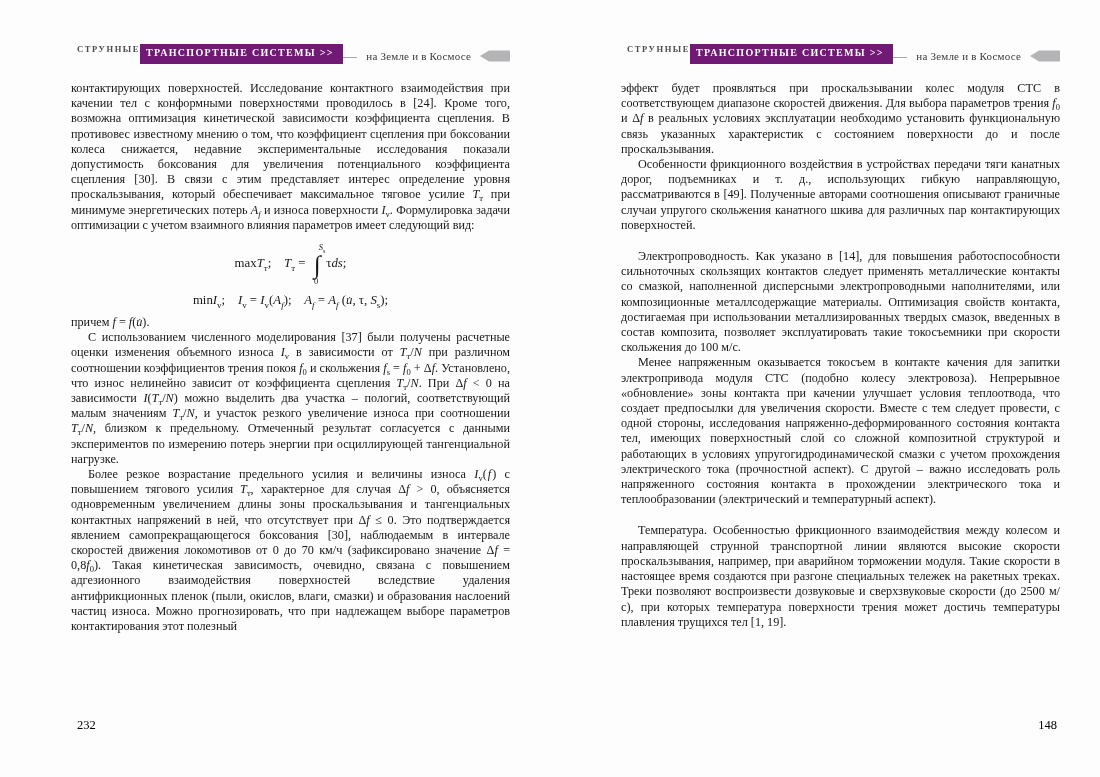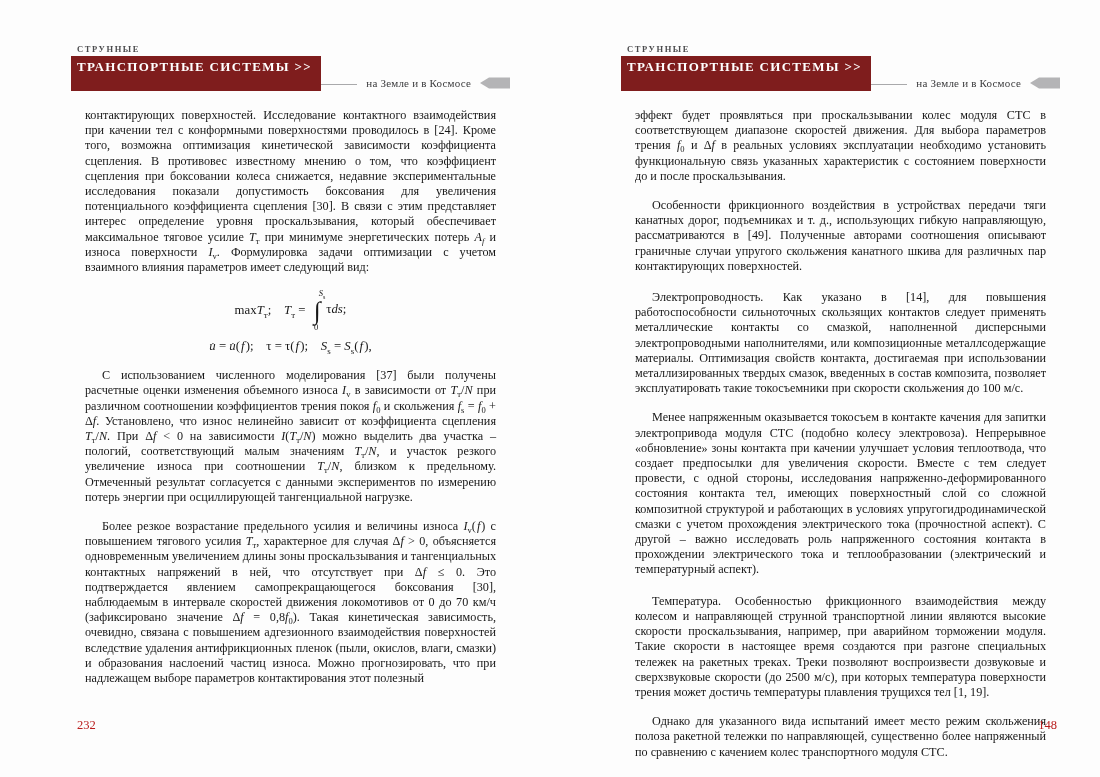--- a/index.html
+++ b/index.html
@@ -9,69 +9,69 @@
     font-family:"Liberation Serif", serif;
     overflow:hidden;
   }
   .page { position:absolute; top:0; width:550px; height:777px; background:#fdfdfd; }
   #page-left  { left:0; }
   #page-right { left:550px; }
   .inner { position:absolute; left:71px; right:40px; top:44px; }
 
   
   .hdr { display:flex; align-items:flex-end; }
-  .brand { display:flex; flex-direction:column;font-family:Liberation Serif, serif; }
+  .brand { display:flex; flex-direction:row;font-family:Liberation Serif, serif; }
   .brand1 {
     font-size:8.5px; font-weight:bold; letter-spacing:1.6px;
     color:#4b4b4d; margin:0 0 2px 6px; white-space:nowrap;
   }
   .brand2 {
-    background:#7f1d1d; color:#ffffff;
-    font-size:13px; font-weight:bold; letter-spacing:1.3px;
-    padding:3px 9px 16px 6px; white-space:nowrap;
+    background:#701a75; color:#ffffff;
+    font-size:10px; font-weight:bold; letter-spacing:1.3px;
+    padding:3px 9px 6px 6px; white-space:nowrap;
   }
   .rule { flex:1; height:1px; background:#a9a9ab; margin:0 9px 6px 0; }
   .tagline {
     font-size:11px; color:#3b3b3d; letter-spacing:0.2px;
     margin:0 0 2px 0; white-space:nowrap;text-align:right;
   }
   .arrow {
     width:30px; height:12px; background:#b4b4b6;
     clip-path:polygon(0 50%, 30% 4%, 100% 4%, 100% 96%, 30% 96%);
     margin:0 0 2px 9px;
   }
 
   
   .content {
     margin-top:17px;
     font-size:12.2px; line-height:15.2px;
     text-align:justify;
   }
-  .content p { margin:14px; }
+  .content p { margin:0; }
   p.ind { text-indent:17px; }
   p.sect { margin-top:16px; }
   sub { font-size:70%; line-height:0; }
   b { font-weight:normal; }
 
   
   .fblock { text-align:center; }
   .formula { margin:7px 0; font-size:12.8px; }
   .f-first { margin-top:10px; }
   .intwrap {
     display:inline-flex; flex-direction:column; align-items:center;
     vertical-align:middle; line-height:1; margin:0 1px;
   }
   .isign { font-size:25px; line-height:0.95; }
   .ilim  { font-size:8.5px; }
   .iupper { margin-left:9px; margin-bottom:1px; }
   .ilower { margin-left:-3px; margin-top:1px; }
   .aftereq { margin-top:6px; margin-bottom:4px; }
 
   .pagenum {
-    position:absolute; top:718px; font-size:12.5px; color:#b91c1c;
+    position:absolute; top:718px; font-size:12.5px; color:#000000;
   }
   .pagenum-left  { left:77px; }
   .pagenum-right { right:43px; }
 </style>
 </head>
 <body>
 
 <div class="page" id="page-left">
   <div class="inner">
     <div class="hdr">
@@ -88,23 +88,24 @@
       <p>контактирующих поверхностей. Исследование контактного взаимодействия при качении тел с конформными поверхностями проводилось в [24]. Кроме того, возможна оптимизация кинетической зависимости коэффициента сцепления. В противовес известному мнению о том, что коэффициент сцепления при боксовании колеса снижается, недавние экспериментальные исследования показали допустимость боксования для увеличения потенциального коэффициента сцепления [30]. В связи с этим представляет интерес определение уровня проскальзывания, который обеспечивает максимальное тяговое усилие <i>T</i><sub>т</sub> при минимуме энергетических потерь <i>A<sub>f</sub></i> и износа поверхности <i>I</i><sub>v</sub>. Формулировка задачи оптимизации с учетом взаимного влияния параметров имеет следующий вид:</p>
 
       <div class="fblock">
         <div class="formula f-first">
           <span>max<i>T</i><sub>т</sub>;&nbsp;&nbsp;&nbsp;&nbsp;<i>T</i><sub>т</sub>&nbsp;=&nbsp;</span><span class="intwrap">
               <span class="ilim iupper"><i>S</i><sub>s</sub></span>
               <span class="isign">∫</span>
               <span class="ilim ilower">0</span>
             </span><span>τ<i>ds</i>;</span>
         </div>
-        <div class="formula"><i>u̇</i> = <i>u̇</i>( <i>f</i> );&nbsp;&nbsp;&nbsp;&nbsp;τ = τ( <i>f</i> );&nbsp;&nbsp;&nbsp;&nbsp;<i>S</i><sub>s</sub> = <i>S</i><sub>s</sub>( <i>f</i> ),</div>
+        <div class="formula">min<i>I</i><sub>v</sub>;&nbsp;&nbsp;&nbsp;&nbsp;<i>I</i><sub>v</sub>&nbsp;=&nbsp;<i>I</i><sub>v</sub>(<i>A<sub>f</sub></i>);&nbsp;&nbsp;&nbsp;&nbsp;<i>A<sub>f</sub></i>&nbsp;=&nbsp;<i>A<sub>f</sub></i>&nbsp;(<i>u̇</i>, τ, <i>S</i><sub>s</sub>);</div>
       </div>
 
+      <p class="aftereq">причем <i>f</i> = <i>f</i>(<i>u̇</i>).</p>
       <p class="ind">С использованием численного моделирования [37] были получены расчетные оценки изменения объемного износа <i>I</i><sub>v</sub> в зависимости от <i>T</i><sub>т</sub>/<i>N</i> при различном соотношении коэффициентов трения покоя <i>f</i><sub>0</sub> и скольжения <i>f</i><sub>s</sub> = <i>f</i><sub>0</sub> + Δ<i>f</i>. Установлено, что износ нелинейно зависит от коэффициента сцепления <i>T</i><sub>т</sub>/<i>N</i>. При Δ<i>f</i> &lt; 0 на зависимости <i>I</i>(<i>T</i><sub>т</sub>/<i>N</i>) можно выделить два участка – пологий, соответствующий малым значениям <i>T</i><sub>т</sub>/<i>N</i>, и участок резкого увеличение износа при соотношении <i>T</i><sub>т</sub>/<i>N</i>, близком к предельному. Отмеченный результат согласуется с данными экспериментов по измерению потерь энергии при осциллирующей тангенциальной нагрузке.</p>
       <p class="ind">Более резкое возрастание предельного усилия и величины износа <i>I</i><sub>v</sub>( <i>f</i> ) с повышением тягового усилия <i>T</i><sub>т</sub>, характерное для случая Δ<i>f</i> &gt; 0, объясняется одновременным увеличением длины зоны проскальзывания и тангенциальных контактных напряжений в ней, что отсутствует при Δ<i>f</i> ≤ 0. Это подтверждается явлением самопрекращающегося боксования [30], наблюдаемым в интервале скоростей движения локомотивов от 0 до 70 км/ч (зафиксировано значение Δ<i>f</i> = 0,8<i>f</i><sub>0</sub>). Такая кинетическая зависимость, очевидно, связана с повышением адгезионного взаимодействия поверхностей вследствие удаления антифрикционных пленок (пыли, окислов, влаги, смазки) и образования наслоений частиц износа. Можно прогнозировать, что при надлежащем выборе параметров контактирования этот полезный</p>
     </div>
   </div>
   <div class="pagenum pagenum-left">232</div>
 </div>
 
 <div class="page" id="page-right">
   <div class="inner">
     <div class="hdr">
@@ -116,17 +117,16 @@
       <div class="tagline">на Земле и в Космосе</div>
       <div class="arrow"></div>
     </div>
 
     <div class="content">
       <p>эффект будет проявляться при проскальзывании колес модуля СТС в соответствующем диапазоне скоростей движения. Для выбора параметров трения <i>f</i><sub>0</sub> и Δ<i>f</i> в реальных условиях эксплуатации необходимо установить функциональную связь указанных характеристик с состоянием поверхности до и после проскальзывания.</p>
       <p class="ind">Особенности фрикционного воздействия в устройствах передачи тяги канатных дорог, подъемниках и т. д., использующих гибкую направляющую, рассматриваются в [49]. Полученные авторами соотношения описывают граничные случаи упругого скольжения канатного шкива для различных пар контактирующих поверхностей.</p>
       <p class="ind sect"><b>Электропроводность.</b> Как указано в [14], для повышения работоспособности сильноточных скользящих контактов следует применять металлические контакты со смазкой, наполненной дисперсными электропроводными наполнителями, или композиционные металлсодержащие материалы. Оптимизация свойств контакта, достигаемая при использовании металлизированных твердых смазок, введенных в состав композита, позволяет эксплуатировать такие токосъемники при скорости скольжения до 100 м/с.</p>
       <p class="ind">Менее напряженным оказывается токосъем в контакте качения для запитки электропривода модуля СТС (подобно колесу электровоза). Непрерывное «обновление» зоны контакта при качении улучшает условия теплоотвода, что создает предпосылки для увеличения скорости. Вместе с тем следует провести, с одной стороны, исследования напряженно-деформированного состояния контакта тел, имеющих поверхностный слой со сложной композитной структурой и работающих в условиях упругогидродинамической смазки с учетом прохождения электрического тока (прочностной аспект). С другой – важно исследовать роль напряженного состояния контакта в прохождении электрического тока и теплообразовании (электрический и температурный аспект).</p>
       <p class="ind sect"><b>Температура.</b> Особенностью фрикционного взаимодействия между колесом и направляющей струнной транспортной линии являются высокие скорости проскальзывания, например, при аварийном торможении модуля. Такие скорости в настоящее время создаются при разгоне специальных тележек на ракетных треках. Треки позволяют воспроизвести дозвуковые и сверхзвуковые скорости (до 2500 м/с), при которых температура поверхности трения может достичь температуры плавления трущихся тел [1, 19].</p>
-      <p class="ind">Однако для указанного вида испытаний имеет место режим скольжения полоза ракетной тележки по направляющей, существенно более напряженный по сравнению с качением колес транспортного модуля СТС.</p>
     </div>
   </div>
   <div class="pagenum pagenum-right">148</div>
 </div>
 
 </body></html>

